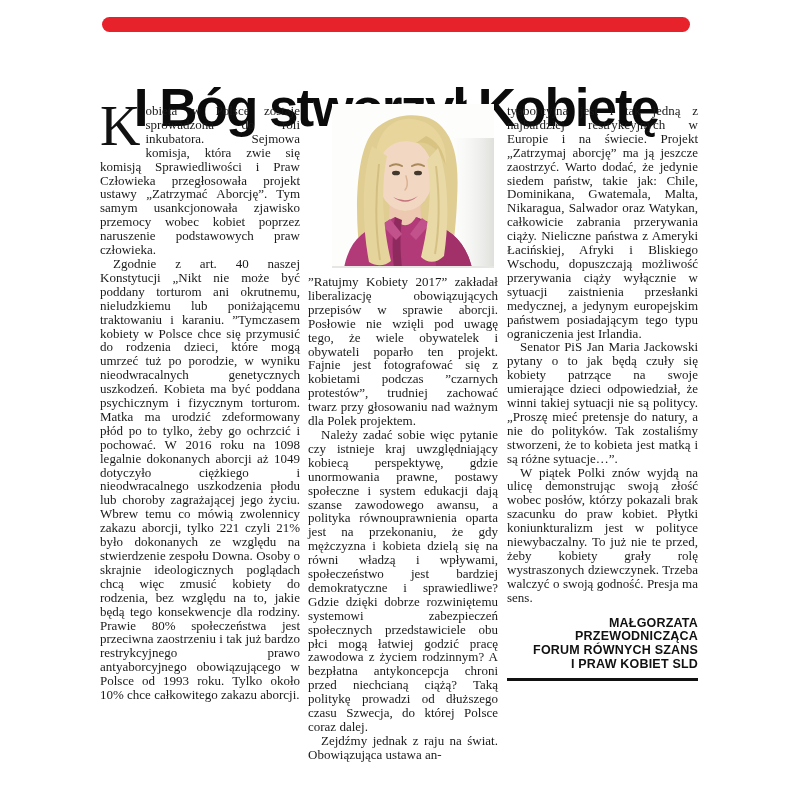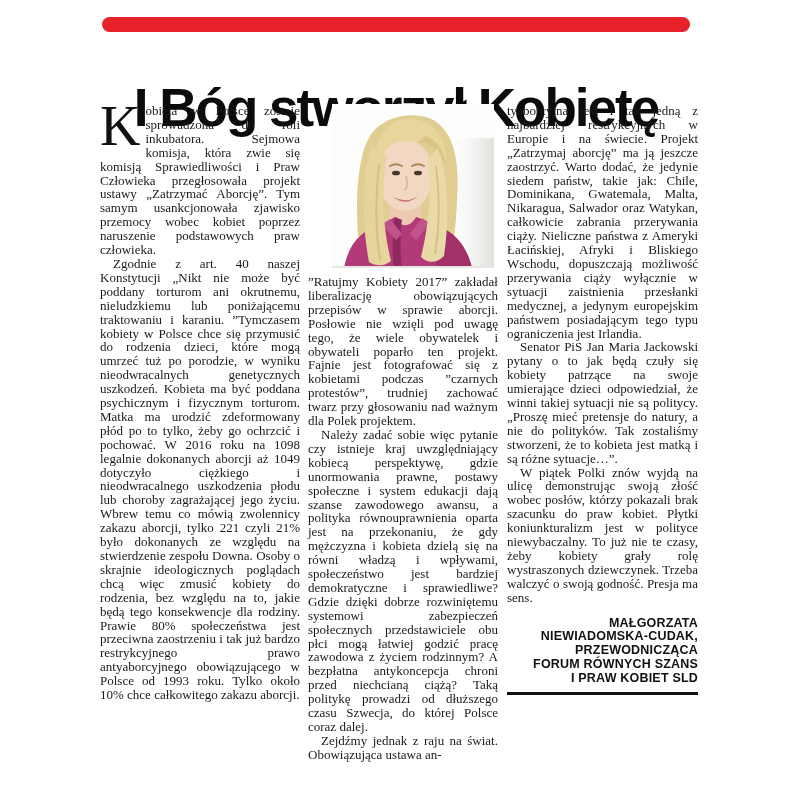--- a/index.html
+++ b/index.html
@@ -96,23 +96,22 @@
       <rect x="0" y="162" width="162" height="2" fill="#e6e6e2"></rect>
     </svg>
     <p class="para flush">”Ratujmy Kobiety 2017” zakładał liberalizację obowiązujących przepisów w sprawie aborcji. Posłowie nie wzięli pod uwagę tego, że wiele obywatelek i obywateli poparło ten projekt. Fajnie jest fotografować się z kobietami podczas ”czarnych protestów”, trudniej zachować twarz przy głosowaniu nad ważnym dla Polek projektem.</p>
     <p class="para">Należy zadać sobie więc pytanie czy istnieje kraj uwzględniający kobiecą perspektywę, gdzie unormowania prawne, postawy społeczne i system edukacji dają szanse zawodowego awansu, a polityka równouprawnienia oparta jest na przekonaniu, że gdy mężczyzna i kobieta dzielą się na równi władzą i wpływami, społeczeństwo jest bardziej demokratyczne i sprawiedliwe? Gdzie dzięki dobrze rozwiniętemu systemowi zabezpieczeń społecznych przedstawiciele obu płci mogą łatwiej godzić pracę zawodowa z życiem rodzinnym? A bezpłatna antykoncepcja chroni przed niechcianą ciążą? Taką politykę prowadzi od dłuższego czasu Szwecja, do której Polsce coraz dalej.</p>
     <p class="para">Zejdźmy jednak z raju na świat. Obowiązująca ustawa an-</p>
   </div>
 
   <div class="col col3">
     <p class="para flush">tyaborcyjna jest i tak jedną z najbardziej restrykcyjnych w Europie i na świecie. Projekt „Zatrzymaj aborcję” ma ją jeszcze zaostrzyć. Warto dodać, że jedynie siedem państw, takie jak: Chile, Dominikana, Gwatemala, Malta, Nikaragua, Salwador oraz Watykan, całkowicie zabrania przerywania ciąży. Nieliczne państwa z Ameryki Łacińskiej, Afryki i Bliskiego Wschodu, dopuszczają możliwość przerywania ciąży wyłącznie w sytuacji zaistnienia przesłanki medycznej, a jedynym europejskim państwem posiadającym tego typu ograniczenia jest Irlandia.</p>
     <p class="para">Senator PiS Jan Maria Jackowski pytany o to jak będą czuły się kobiety patrzące na swoje umierające dzieci odpowiedział, że winni takiej sytuacji nie są politycy. „Proszę mieć pretensje do natury, a nie do polityków. Tak zostaliśmy stworzeni, że to kobieta jest matką i są różne sytuacje…”.</p>
-    <p class="para">W piątek Polki znów wyjdą na ulicę demonstrując swoją złość wobec posłów, którzy pokazali brak szacunku do praw kobiet. Płytki koniunkturalizm jest w polityce niewybaczalny. To już nie te czasy, żeby kobiety grały rolę wystraszonych dziewczynek. Trzeba walczyć o swoją godność. Presja ma sens.</p>
+    <p class="para">W piątek Polki znów wyjdą na ulicę demonstrując swoją złość wobec posłów, którzy pokazali brak szacunku do praw kobiet. Płytki koniunkturalizm jest w polityce niewybaczalny. To już nie te przed, żeby kobiety grały rolę wystraszonych dziewczynek. Trzeba walczyć o swoją godność. Presja ma sens.</p>
     <div class="signature">
       <span class="sigline">MAŁGORZATA</span>
-      <span class="sigline">NIEWIADOMSKA-CUDAK,</span>
       <span class="sigline">PRZEWODNICZĄCA</span>
       <span class="sigline">FORUM RÓWNYCH SZANS</span>
       <span class="sigline">I PRAW KOBIET SLD</span>
     </div>
   </div>
 
 </div>
 
 </body></html>

